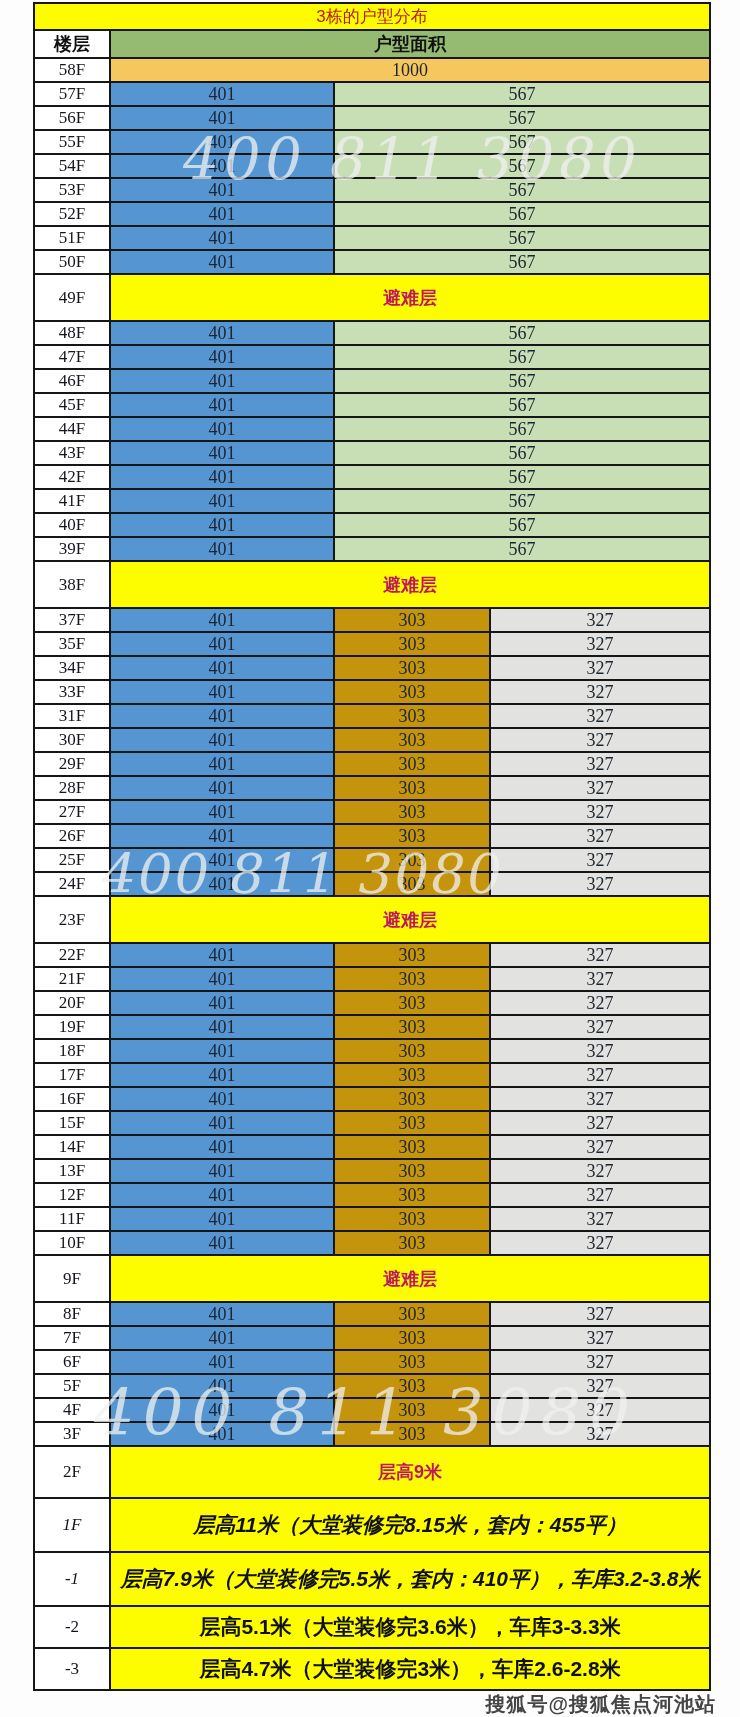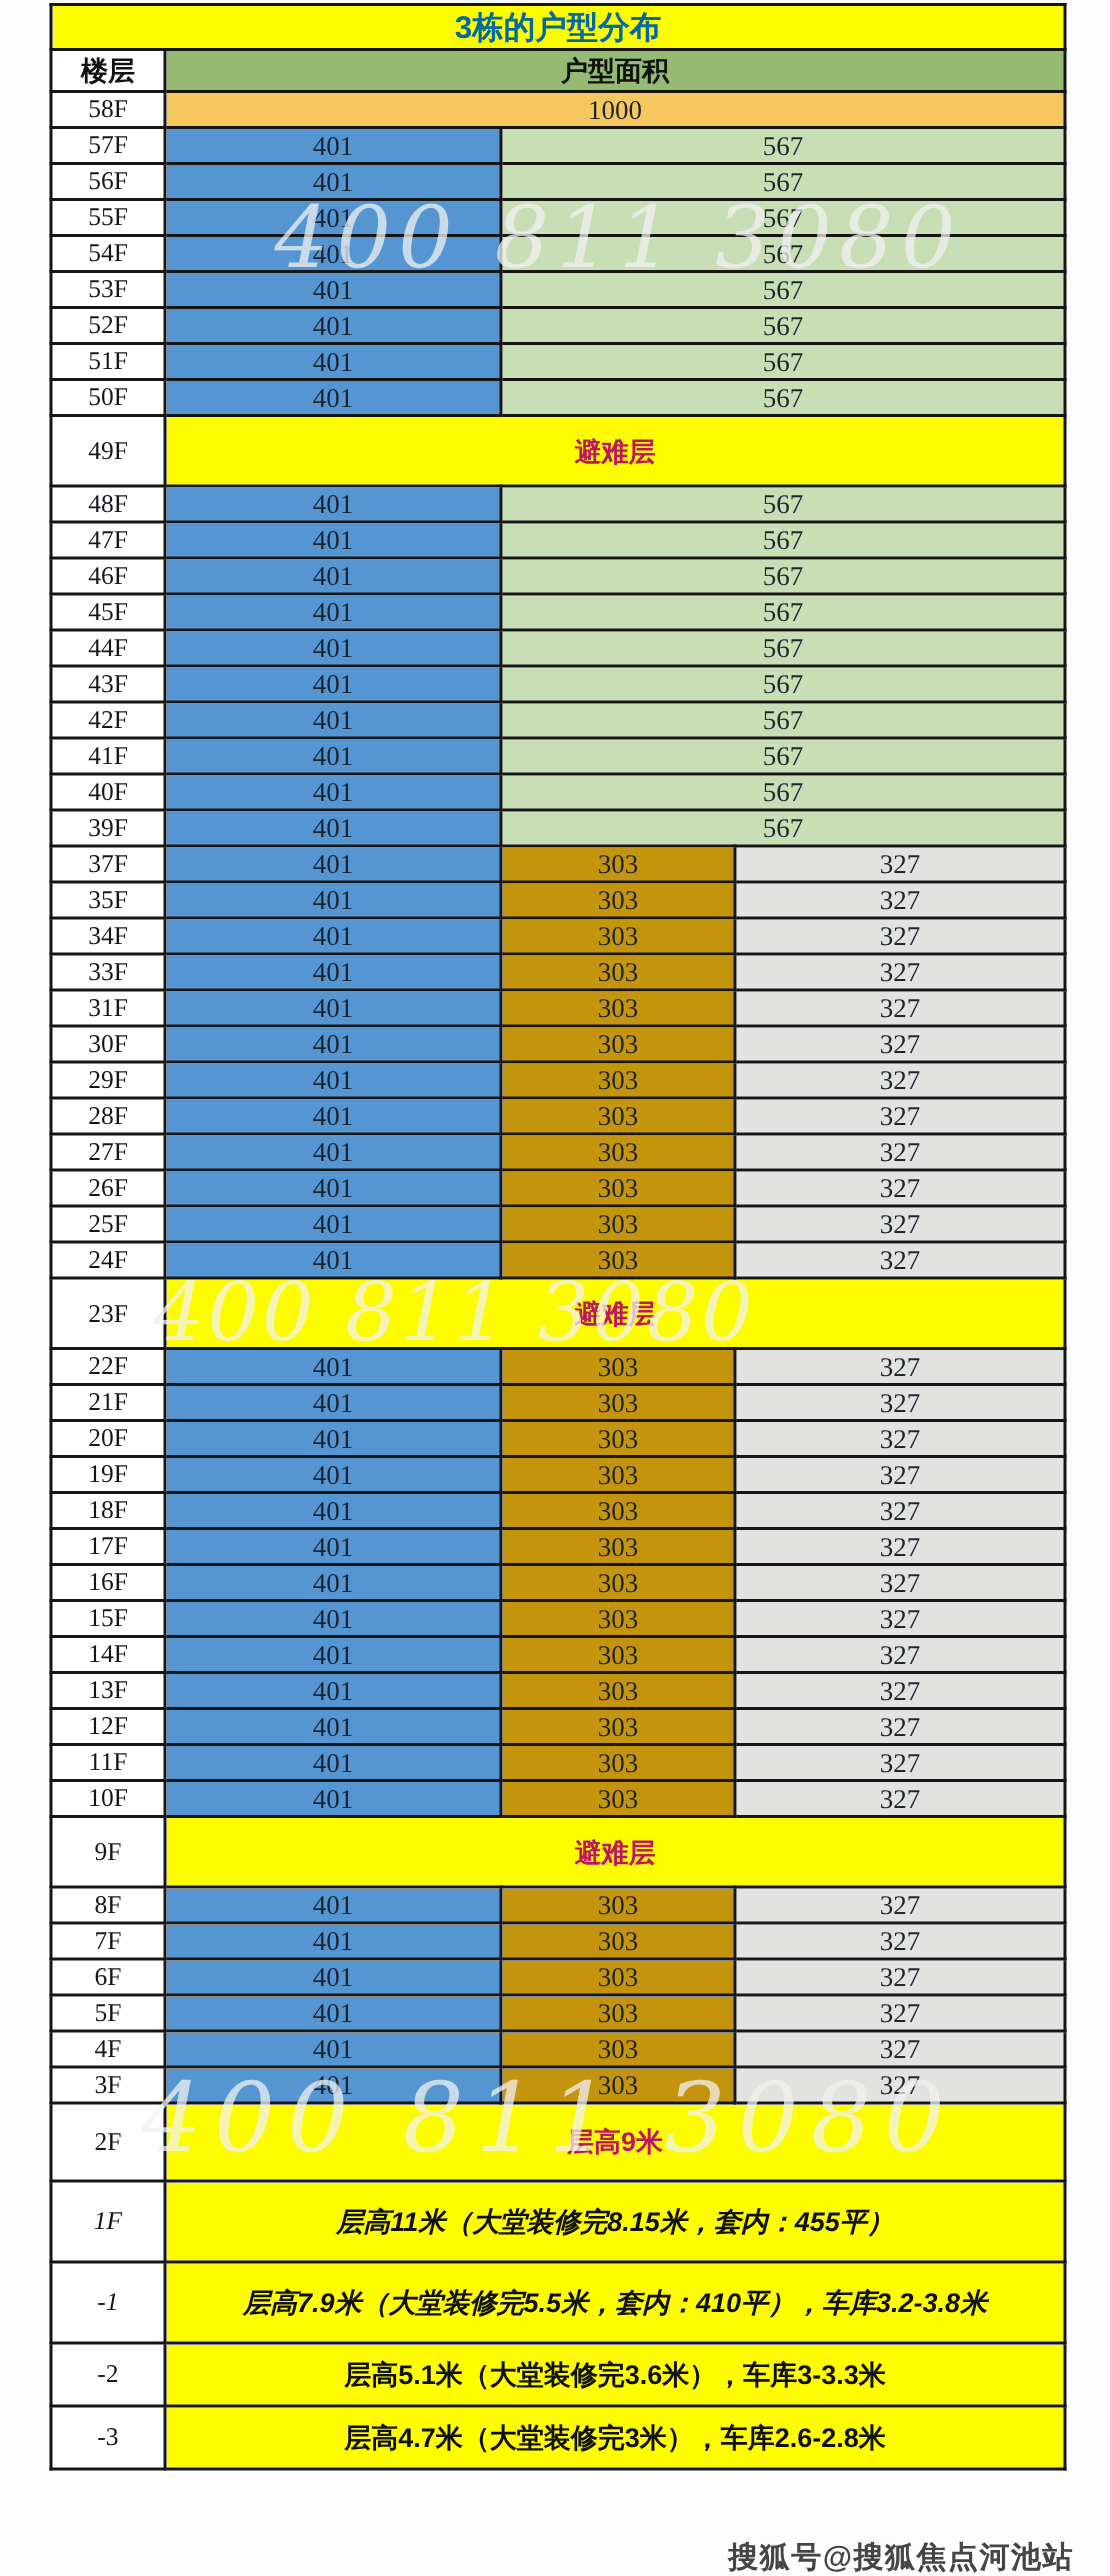--- a/index.html
+++ b/index.html
@@ -21,26 +21,26 @@
   
   .c-blue  {background:var(--blue);}
   .c-green {background:var(--green);}
   .c-gold  {background:var(--gold);}
   .c-gray  {background:var(--gray);}
   .c-yellow{background:var(--yellow);}
   .c-orange{background:var(--orange);}
   .c-hgreen{background:var(--hgreen);}
   .c-white {background:#ffffff;}
   
-  .t-title{font-weight:bold;font-size:21px;color:#0369a1;}
+  .t-title{font-weight:normal;font-size:17px;color:#b91c1c;}
   .t-hdr  {font-weight:bold;font-size:18px;color:#111;}
   .num    {font-family:"Liberation Serif",serif;font-size:18px;color:#1c2430;}
   .floor  {font-family:"Liberation Serif",serif;font-size:17px;color:#15151d;background:#fff;}
   .cjk    {font-weight:bold;font-size:18px;color:#be185d;}
-  .cjk-s  {font-weight:bold;font-size:18px;color:#101010;}
+  .cjk-s  {font-weight:bold;font-size:21px;color:#101010;}
   
   .wm{position:absolute;font-family:"DejaVu Serif",serif;font-style:italic;
       color:rgba(240,240,240,0.75);white-space:nowrap;pointer-events:none;z-index:5;}
   .wm1{left:183px;top:126px;font-size:57px;letter-spacing:5px;}
   .wm2{left:102px;top:843px;font-size:54px;letter-spacing:2px;}
   .wm3{left:94px;top:1376px;font-size:64px;letter-spacing:8px;}
   .credit{position:absolute;right:24px;top:1691px;z-index:6;font-size:20px;font-weight:bold;
           color:#454545;letter-spacing:1px;text-shadow:0 1px 1px rgba(255,255,255,0.55);
           font-family:"Liberation Sans",sans-serif;}
 </style>
@@ -156,20 +156,24 @@
         <tr class="r-u">
           <td class="floor">40F</td>
           <td class="c-blue num">401</td>
           <td colspan="2" class="c-green num">567</td>
         </tr>
         <tr class="r-u">
           <td class="floor">39F</td>
           <td class="c-blue num">401</td>
           <td colspan="2" class="c-green num">567</td>
         </tr>
+        <tr class="r-refuge">
+          <td class="floor">38F</td>
+          <td colspan="3" class="c-yellow cjk">避难层</td>
+        </tr>
         <tr class="r-u">
           <td class="floor">37F</td>
           <td class="c-blue num">401</td>
           <td class="c-gold num">303</td>
           <td class="c-gray num">327</td>
         </tr>
         <tr class="r-u">
           <td class="floor">35F</td>
           <td class="c-blue num">401</td>
           <td class="c-gold num">303</td>

